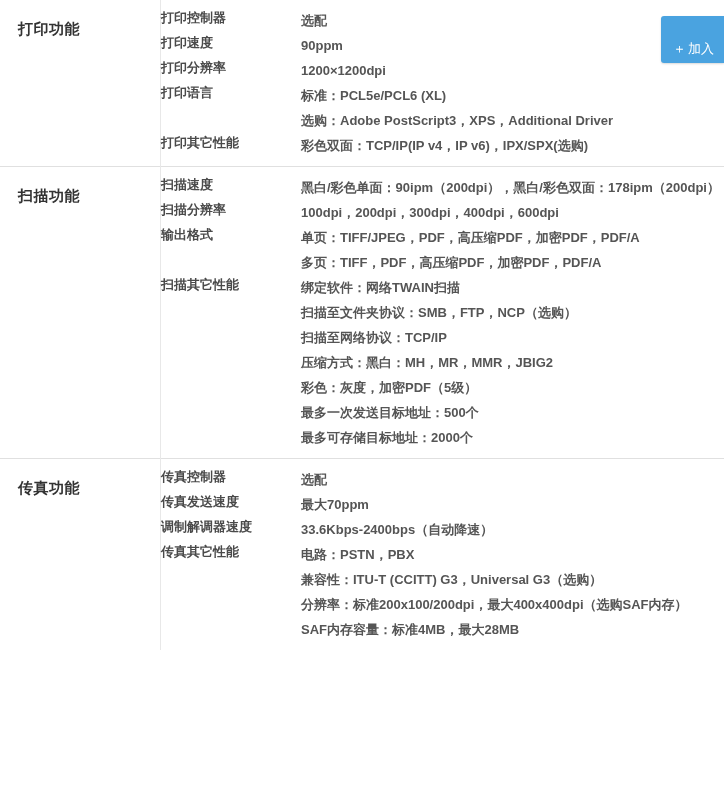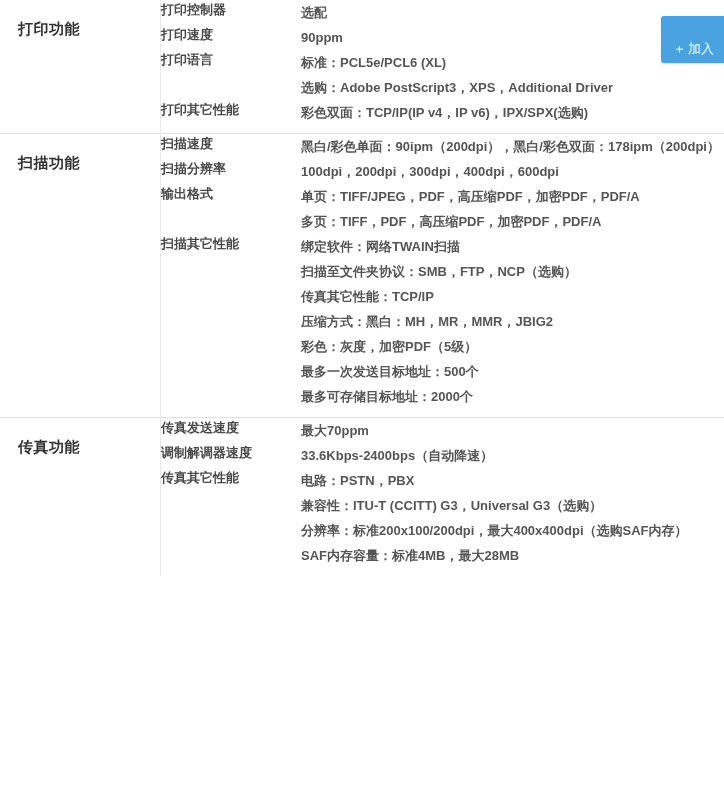--- a/index.html
+++ b/index.html
@@ -39,20 +39,21 @@
     background: #ffffff;
     letter-spacing: 0.5px;
   }
   td.section-body {
     padding: 0;
   }
   table.inner {
     width: 100%;
     border-collapse: collapse;
     table-layout: fixed;
+    margin-top: 8px;
   }
   table.inner td {
     vertical-align: top;
     padding: 0;
   }
   td.spec-label {
     width: 140px;
     padding: 12px 10px 6px 18px;
     font-size: 13px;
     font-weight: bold;
@@ -110,20 +111,26 @@
                   <span class="vline">选配</span>
                 </td>
               </tr>
               <tr>
                 <td class="spec-label">打印速度</td>
                 <td class="spec-value">
                   <span class="vline">90ppm</span>
                 </td>
               </tr>
               <tr>
+                <td class="spec-label">打印分辨率</td>
+                <td class="spec-value">
+                  <span class="vline">1200×1200dpi</span>
+                </td>
+              </tr>
+              <tr>
                 <td class="spec-label">打印语言</td>
                 <td class="spec-value">
                   <span class="vline">标准：PCL5e/PCL6 (XL)</span>
                   <span class="vline">选购：Adobe PostScript3，XPS，Additional Driver</span>
                 </td>
               </tr>
               <tr>
                 <td class="spec-label">打印其它性能</td>
                 <td class="spec-value">
                   <span class="vline">彩色双面：TCP/IP(IP v4，IP v6)，IPX/SPX(选购)</span>
@@ -158,40 +165,46 @@
                 <td class="spec-value">
                   <span class="vline">单页：TIFF/JPEG，PDF，高压缩PDF，加密PDF，PDF/A</span>
                   <span class="vline">多页：TIFF，PDF，高压缩PDF，加密PDF，PDF/A</span>
                 </td>
               </tr>
               <tr>
                 <td class="spec-label">扫描其它性能</td>
                 <td class="spec-value">
                   <span class="vline">绑定软件：网络TWAIN扫描</span>
                   <span class="vline">扫描至文件夹协议：SMB，FTP，NCP（选购）</span>
-                  <span class="vline">传真其它性能：TCP/IP</span>
+                  <span class="vline">扫描至网络协议：TCP/IP</span>
                   <span class="vline">压缩方式：黑白：MH，MR，MMR，JBIG2</span>
                   <span class="vline">彩色：灰度，加密PDF（5级）</span>
                   <span class="vline">最多一次发送目标地址：500个</span>
                   <span class="vline">最多可存储目标地址：2000个</span>
                 </td>
               </tr>
               <tr>
                 <td class="pad-bottom-section" colspan="2"></td>
               </tr>
             </tbody>
           </table>
         </td>
       </tr>
       <tr class="section-row">
         <td class="section-title">传真功能</td>
         <td class="section-body">
           <table class="inner">
             <tbody>
               <tr>
+                <td class="spec-label">传真控制器</td>
+                <td class="spec-value">
+                  <span class="vline">选配</span>
+                </td>
+              </tr>
+              <tr>
                 <td class="spec-label">传真发送速度</td>
                 <td class="spec-value">
                   <span class="vline">最大70ppm</span>
                 </td>
               </tr>
               <tr>
                 <td class="spec-label">调制解调器速度</td>
                 <td class="spec-value">
                   <span class="vline">33.6Kbps-2400bps（自动降速）</span>
                 </td>

